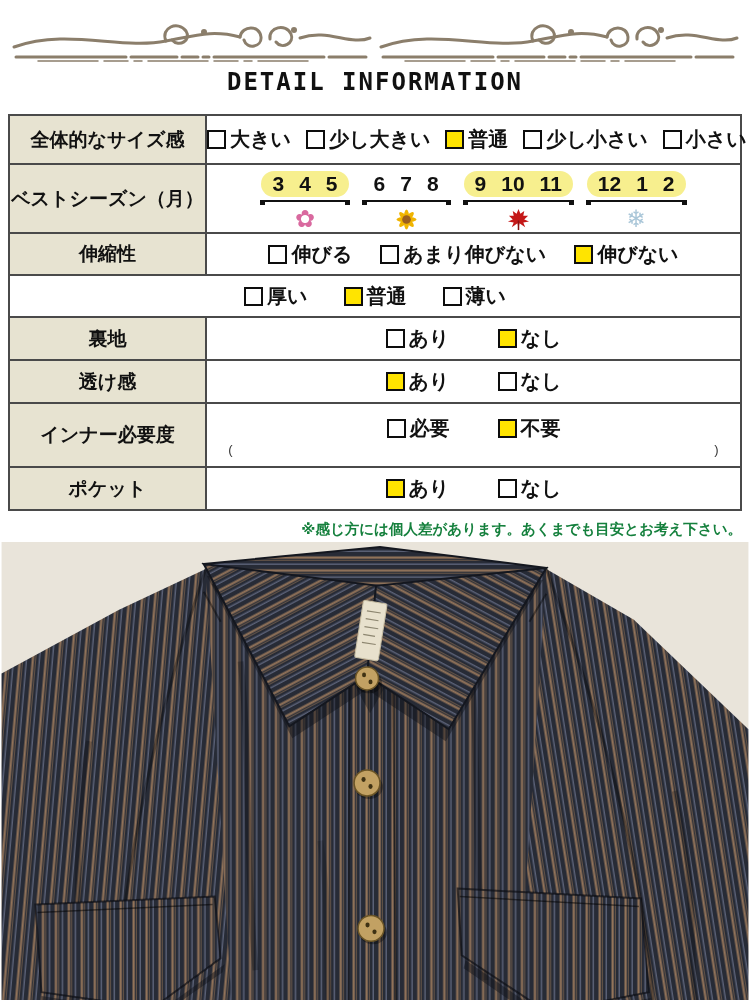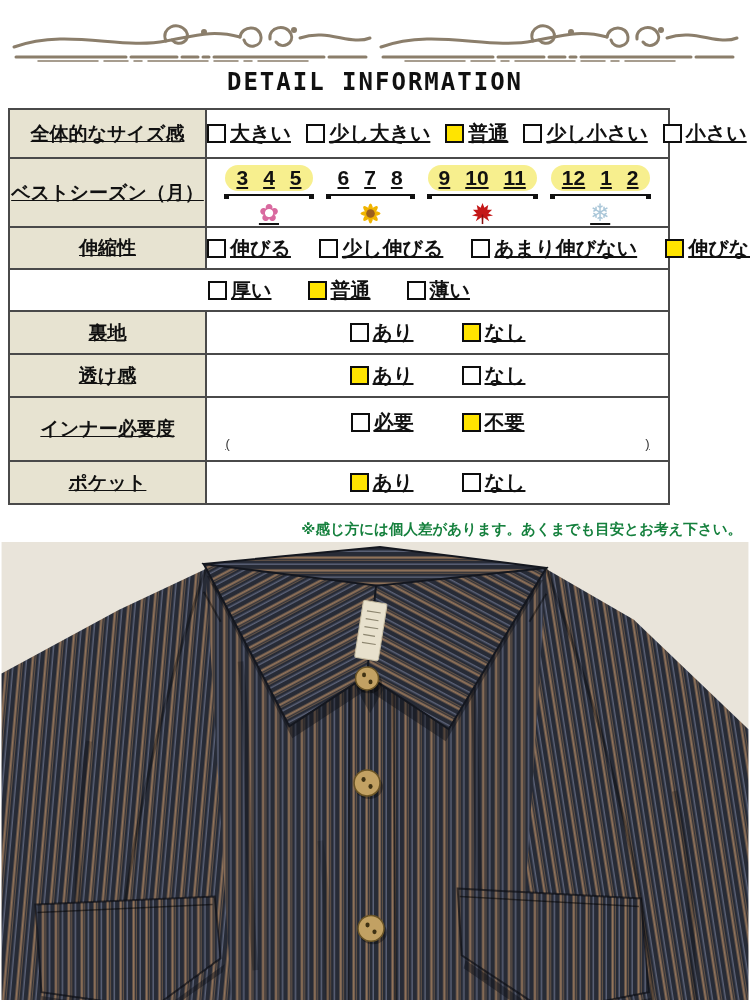--- a/index.html
+++ b/index.html
@@ -6,22 +6,22 @@
   .page{position:relative;width:750px;height:1000px;background:#fff;overflow:hidden;
         font-family:"Liberation Sans","DejaVu Sans",sans-serif;color:#111;margin-top:20px;}
   
   .flourish{position:absolute;top:0;left:8px;width:734px;height:44px;}
   .fl-stroke{stroke:var(--flourish);fill:none;stroke-linecap:round;}
   .fl-dot{fill:var(--flourish);}
   .title{position:absolute;top:48px;left:0;width:100%;text-align:center;
          font-family:"DejaVu Sans Mono","Liberation Mono",monospace;
          font-weight:bold;font-size:24px;letter-spacing:2px;}
   
-  .dtable{position:absolute;top:88px;left:8px;width:662px;
-          border:2px solid var(--table_border);box-sizing:border-box;background:#fff;text-decoration:underline;}
+  .dtable{position:absolute;top:94px;left:8px;width:734px;
+          border:2px solid var(--table_border);box-sizing:border-box;background:#fff;}
   .trow{display:flex;box-sizing:border-box;}
   .trow + .trow{border-top:2px solid var(--table_border);}
   .tlabel{width:197px;flex:0 0 197px;box-sizing:border-box;
           background:var(--label_cell_bg);border-right:2px solid var(--table_border);
           display:flex;align-items:center;justify-content:center;
           font-weight:bold;font-size:19px;text-align:center;}
   .tcell{flex:1;display:flex;align-items:center;justify-content:center;box-sizing:border-box;}
   .r1{height:47px}.r2{height:69px}.r3{height:42px}.r4{height:42px}
   .r5{height:43px}.r6{height:43px}.r7{height:64px}.r8{height:43px}
   .opts{display:flex;align-items:center;justify-content:center;}
@@ -184,24 +184,20 @@
     <div class="trow r3">
       <div class="tlabel">伸縮性</div>
       <div class="tcell">
           <div class="opts opts-4">
         <span class="opt">
               <span class="cb"></span>
               <span>伸びる</span>
             </span>
         <span class="opt">
               <span class="cb"></span>
-              <span>少し伸びる</span>
-            </span>
-        <span class="opt">
-              <span class="cb"></span>
               <span>あまり伸びない</span>
             </span>
         <span class="opt">
               <span class="cb checked"></span>
               <span>伸びない</span>
             </span>
       </div>
         </div>
     </div>
 

